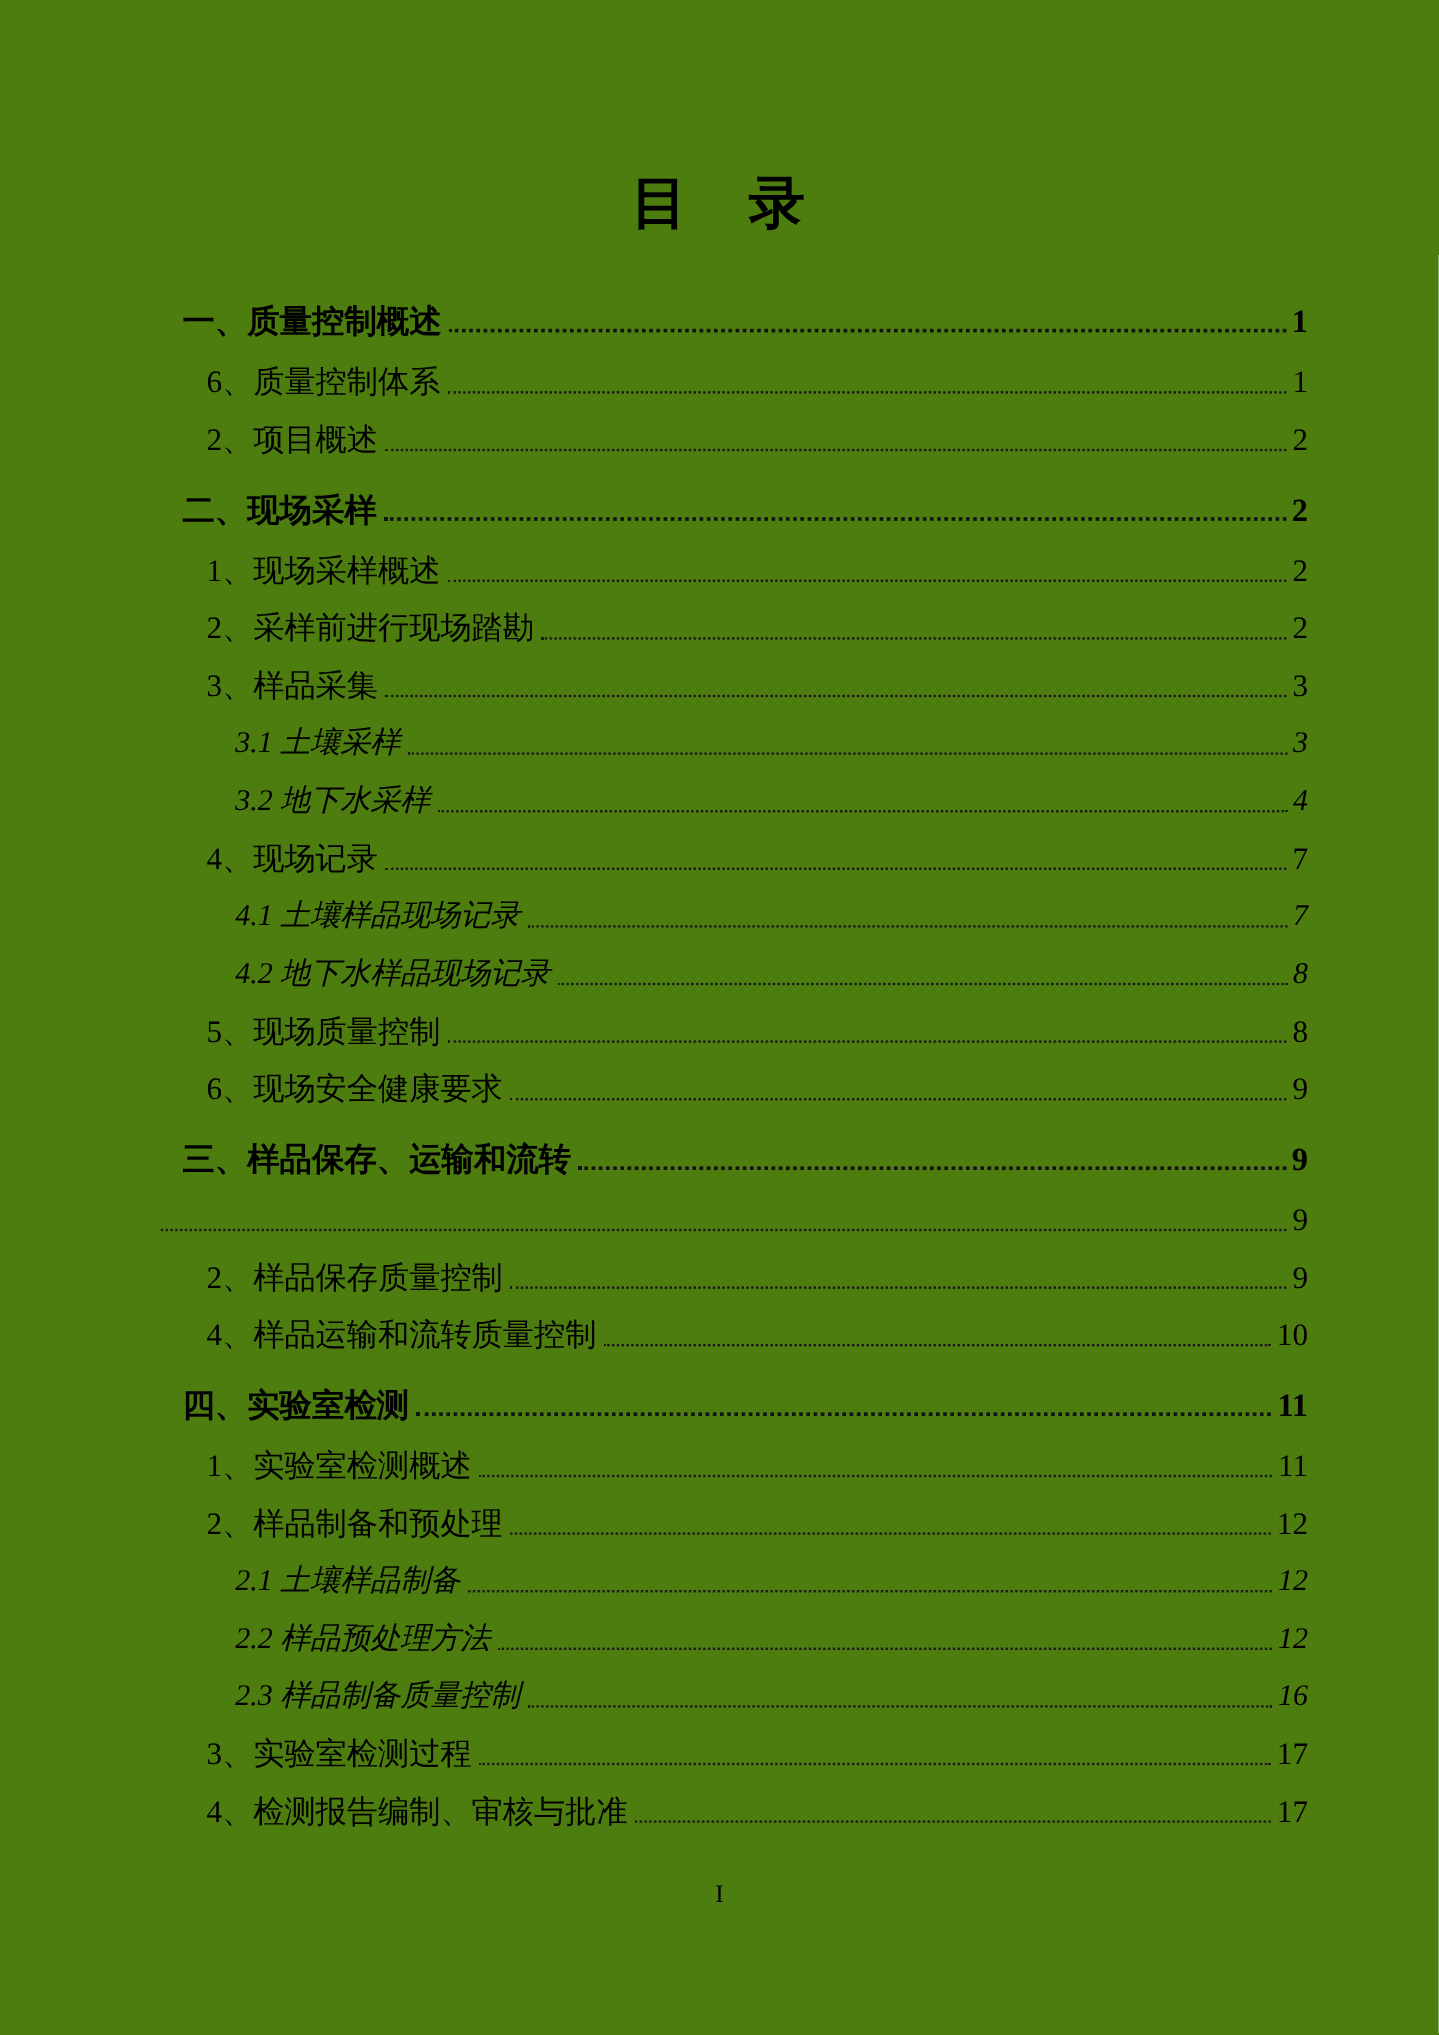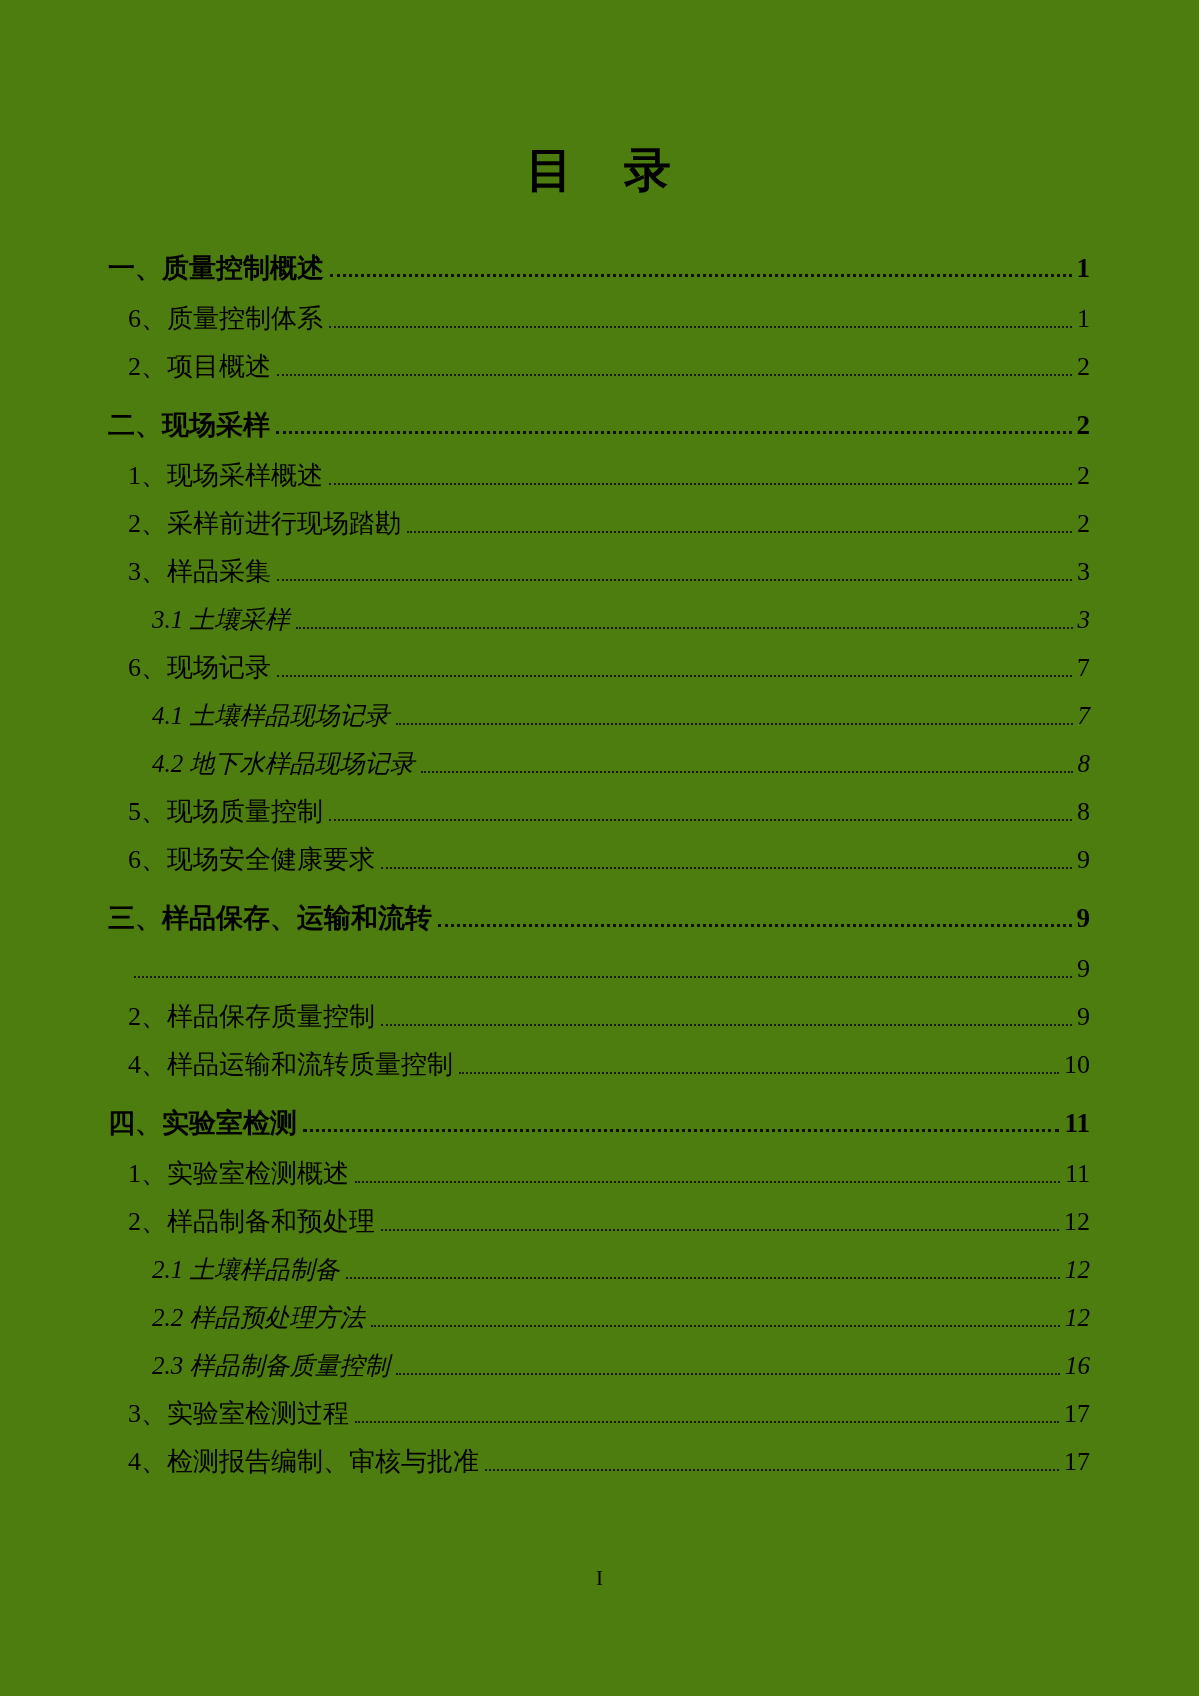--- a/index.html
+++ b/index.html
@@ -36,20 +36,21 @@
   .toc-row {
     display: flex;
     align-items: flex-end;
     margin-bottom: 16px;
     font-size: 26px;
     line-height: 32px;
   }
   .toc-row .label {
     white-space: nowrap;
     flex: 0 0 auto;
+    margin-left: 44px;
   }
   .toc-row .leader {
     flex: 1 1 auto;
     border-bottom: 2px dotted #1a1a1a;
     margin: 0 5px 7px 6px;
     min-width: 30px;
   }
   .toc-row .pg {
     flex: 0 0 auto;
     white-space: nowrap;
@@ -126,22 +127,27 @@
       <div class="toc-row l2">
       <span class="label">3、样品采集</span>
       <span class="leader"></span>
       <span class="pg">3</span>
     </div>
       <div class="toc-row l3">
       <span class="label">3.1 土壤采样</span>
       <span class="leader"></span>
       <span class="pg">3</span>
     </div>
-      <div class="toc-row l2">
-      <span class="label">6、现场记录</span>
+      <div class="toc-row l3">
+      <span class="label">3.2 地下水采样</span>
+      <span class="leader"></span>
+      <span class="pg">4</span>
+    </div>
+      <div class="toc-row l2">
+      <span class="label">4、现场记录</span>
       <span class="leader"></span>
       <span class="pg">7</span>
     </div>
       <div class="toc-row l3">
       <span class="label">4.1 土壤样品现场记录</span>
       <span class="leader"></span>
       <span class="pg">7</span>
     </div>
       <div class="toc-row l3">
       <span class="label">4.2 地下水样品现场记录</span>

